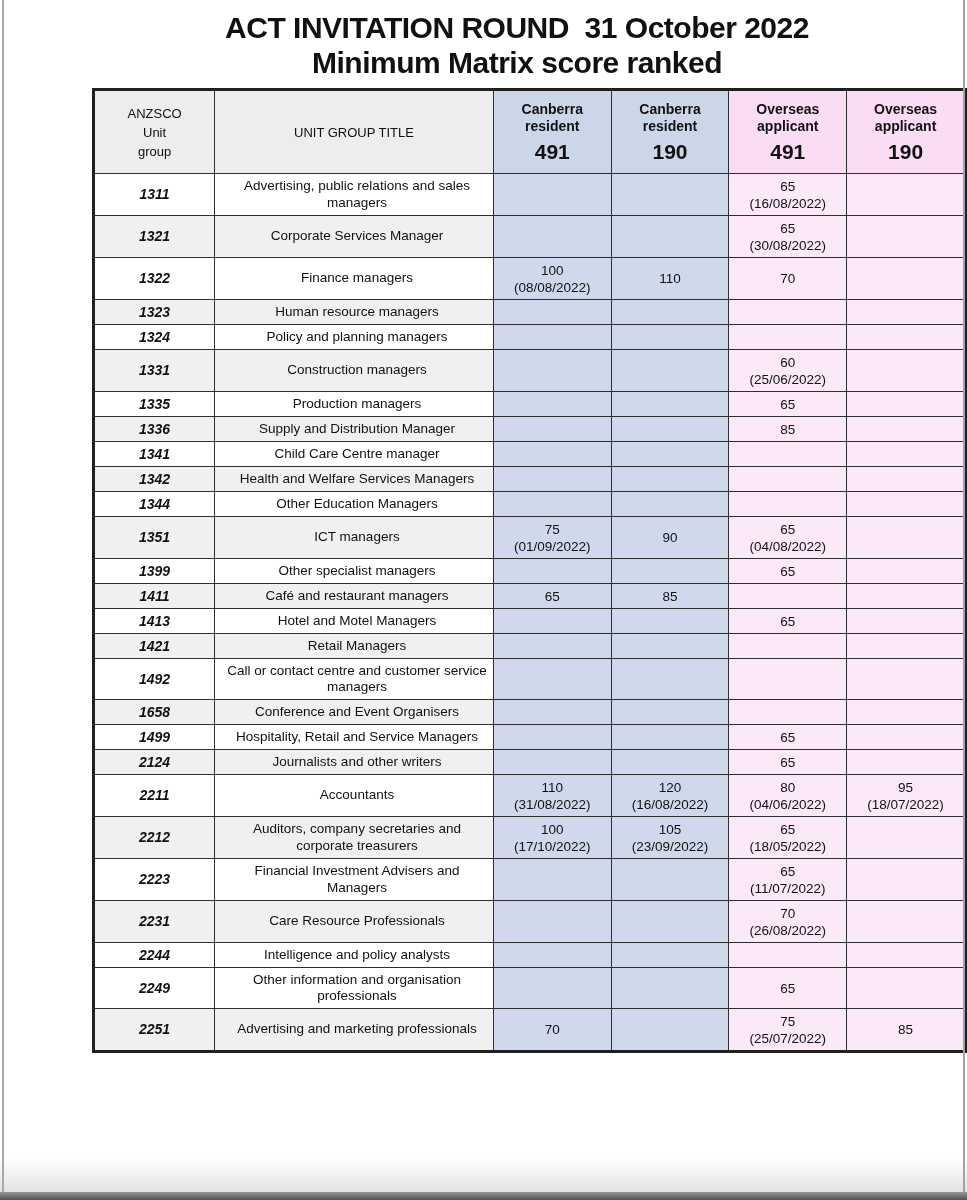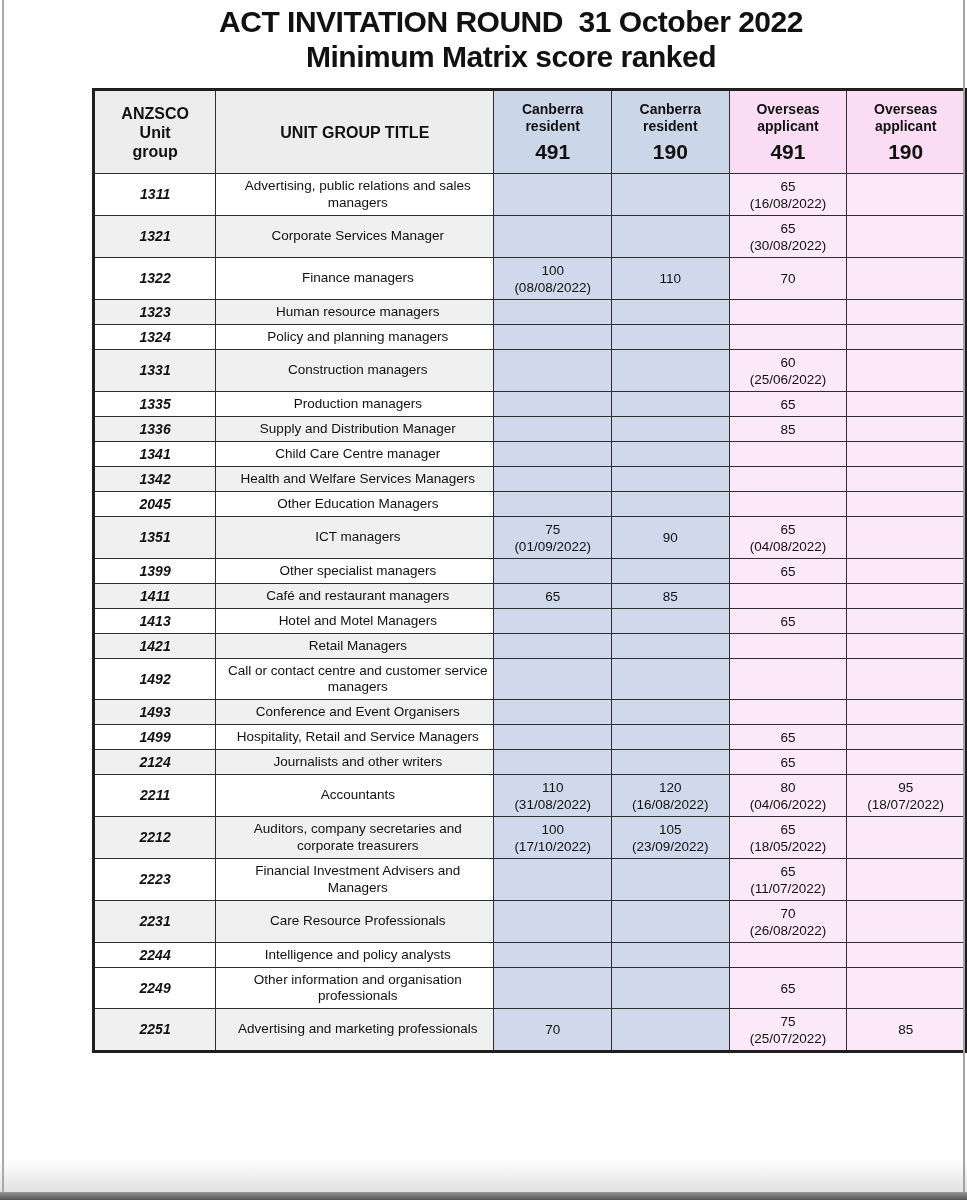--- a/index.html
+++ b/index.html
@@ -22,21 +22,21 @@
     background:linear-gradient(rgba(255,255,255,0),#e2e2e2);
     z-index:1;
   }
   .bottom-bar{
     position:absolute;left:0;right:0;bottom:0;height:8px;
     background:linear-gradient(var(--bottom-bar-light,#969696),var(--bottom-bar,#525252));
     z-index:4;
   }
   .page-title{
     position:absolute;top:4px;left:92px;width:838px;
-    margin:0;text-align:center;
+    margin:6px;text-align:center;
     font-size:30px;line-height:35px;font-weight:bold;
     letter-spacing:-0.5px;
     z-index:2;
   }
   .page-title span{white-space:pre-wrap;}
   table.matrix{
     position:absolute;top:88px;left:92px;z-index:2;
     border-collapse:collapse;table-layout:fixed;
     border:3px solid var(--border-dark,#1f1f1f);
     background:#fff;
@@ -45,21 +45,21 @@
     border:1.5px solid #2e2e2e;
     text-align:center;vertical-align:middle;
     padding:3.5px 5px;
     overflow:hidden;
   }
   .col-code{width:115px;}
   .col-title{width:281px;}
   .col-val{width:110px;}
   thead th{height:75px;}
   th.plain{background:var(--header-gray,#ededed);}
-  th .hline{font-size:16px;font-weight:bold;line-height:19px;}
+  th .hline{font-size:13px;font-weight:normal;line-height:19px;}
   th .hlabel{font-size:14px;font-weight:bold;line-height:17px;}
   th .visa{font-size:21px;font-weight:bold;line-height:25px;margin-top:4px;}
   th.canberra{background:var(--canberra-header,#ccd6e9);}
   th.overseas{background:var(--overseas-header,#fadcf4);}
   td.canberra{background:var(--canberra-cell,#d0d9ec);}
   td.overseas{background:var(--overseas-cell,#fbe8f8);}
   td.code{font-weight:bold;font-size:14px;line-height:17px;font-style:italic;}
   td.col-title{font-size:13.5px;line-height:16.5px;padding-left:11px;}
   td .score,td .date{font-size:13.5px;line-height:17px;}
   tbody tr td.code,tbody tr td.col-title{background:#ffffff;}
@@ -261,21 +261,21 @@
           <div class="score"></div>
         </td>
     <td class="col-val overseas">
           <div class="score"></div>
         </td>
     <td class="col-val overseas">
           <div class="score"></div>
         </td>
   </tr>
       <tr>
-    <td class="col-code code">2045</td>
+    <td class="col-code code">1344</td>
     <td class="col-title">Other Education Managers</td>
     <td class="col-val canberra">
           <div class="score"></div>
         </td>
     <td class="col-val canberra">
           <div class="score"></div>
         </td>
     <td class="col-val overseas">
           <div class="score"></div>
         </td>
@@ -375,21 +375,21 @@
           <div class="score"></div>
         </td>
     <td class="col-val overseas">
           <div class="score"></div>
         </td>
     <td class="col-val overseas">
           <div class="score"></div>
         </td>
   </tr>
       <tr class="stripe">
-    <td class="col-code code">1493</td>
+    <td class="col-code code">1658</td>
     <td class="col-title">Conference and Event Organisers</td>
     <td class="col-val canberra">
           <div class="score"></div>
         </td>
     <td class="col-val canberra">
           <div class="score"></div>
         </td>
     <td class="col-val overseas">
           <div class="score"></div>
         </td>

